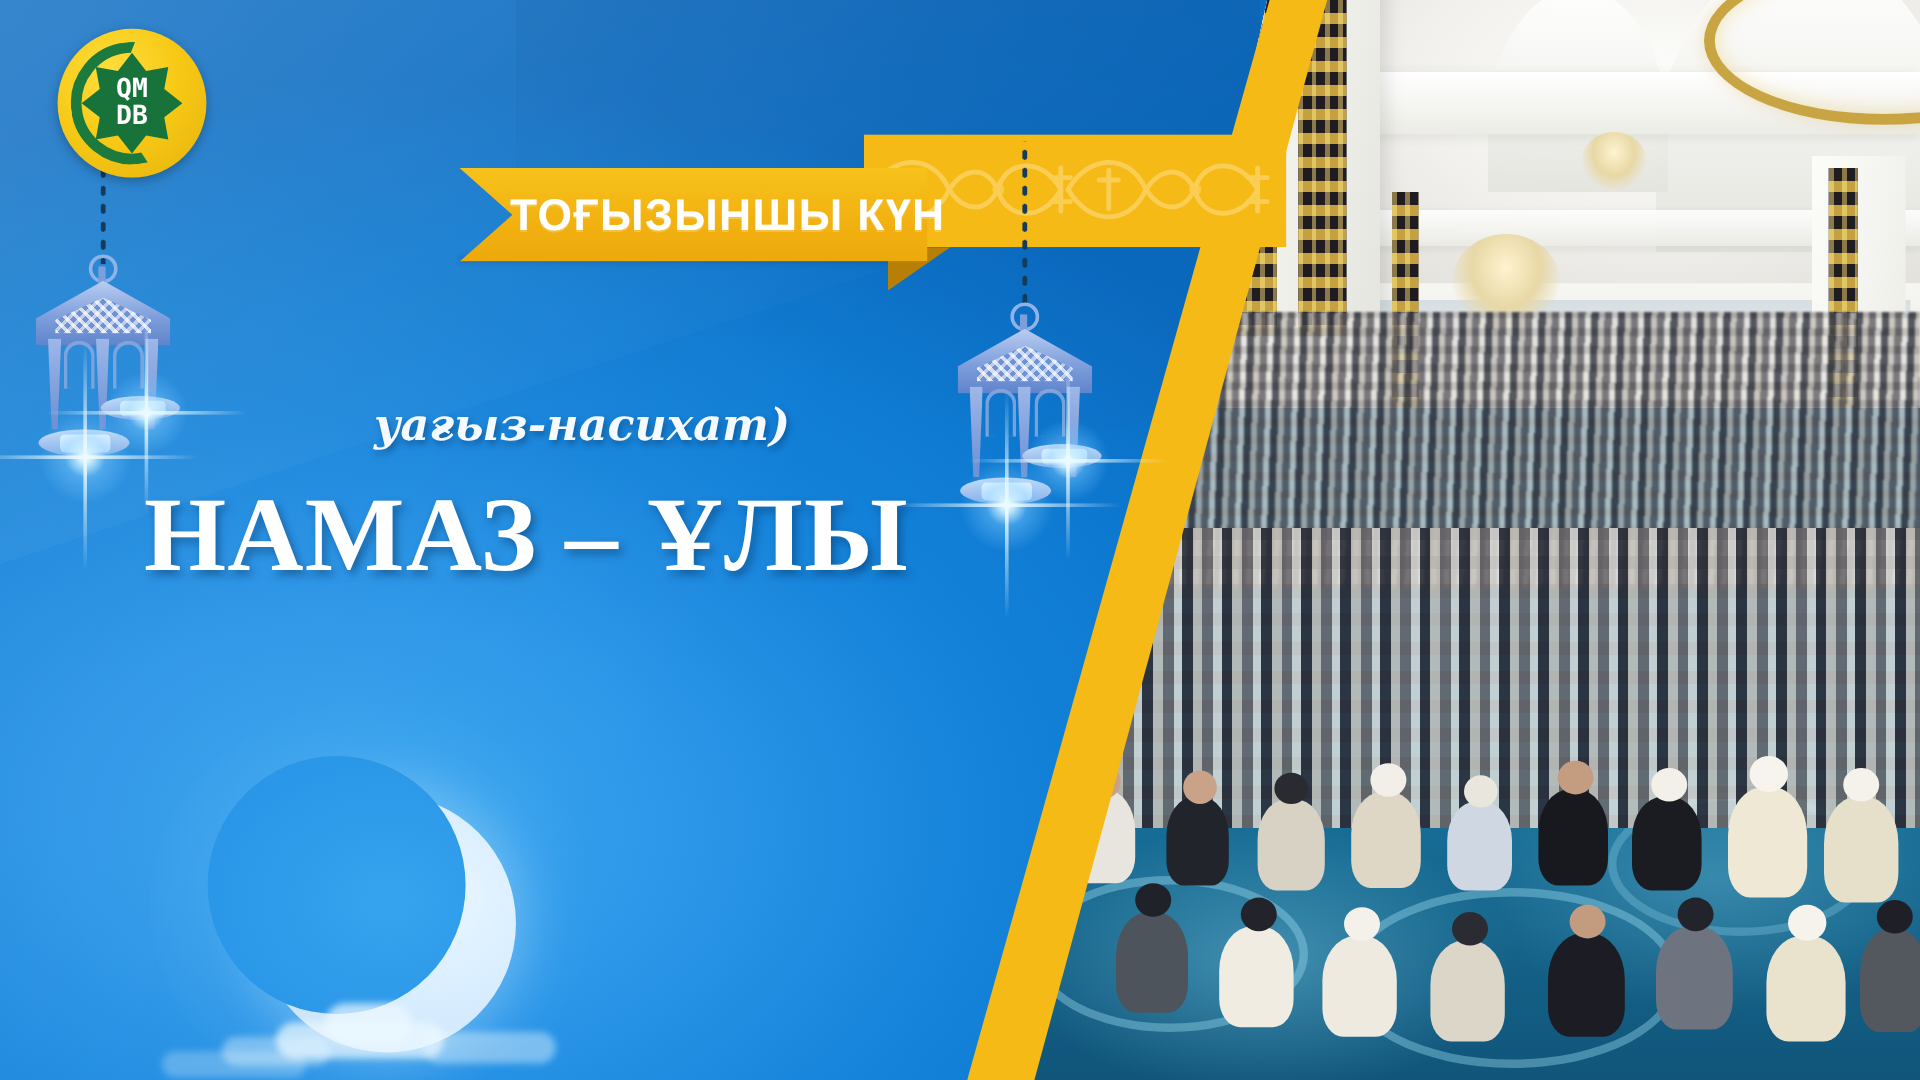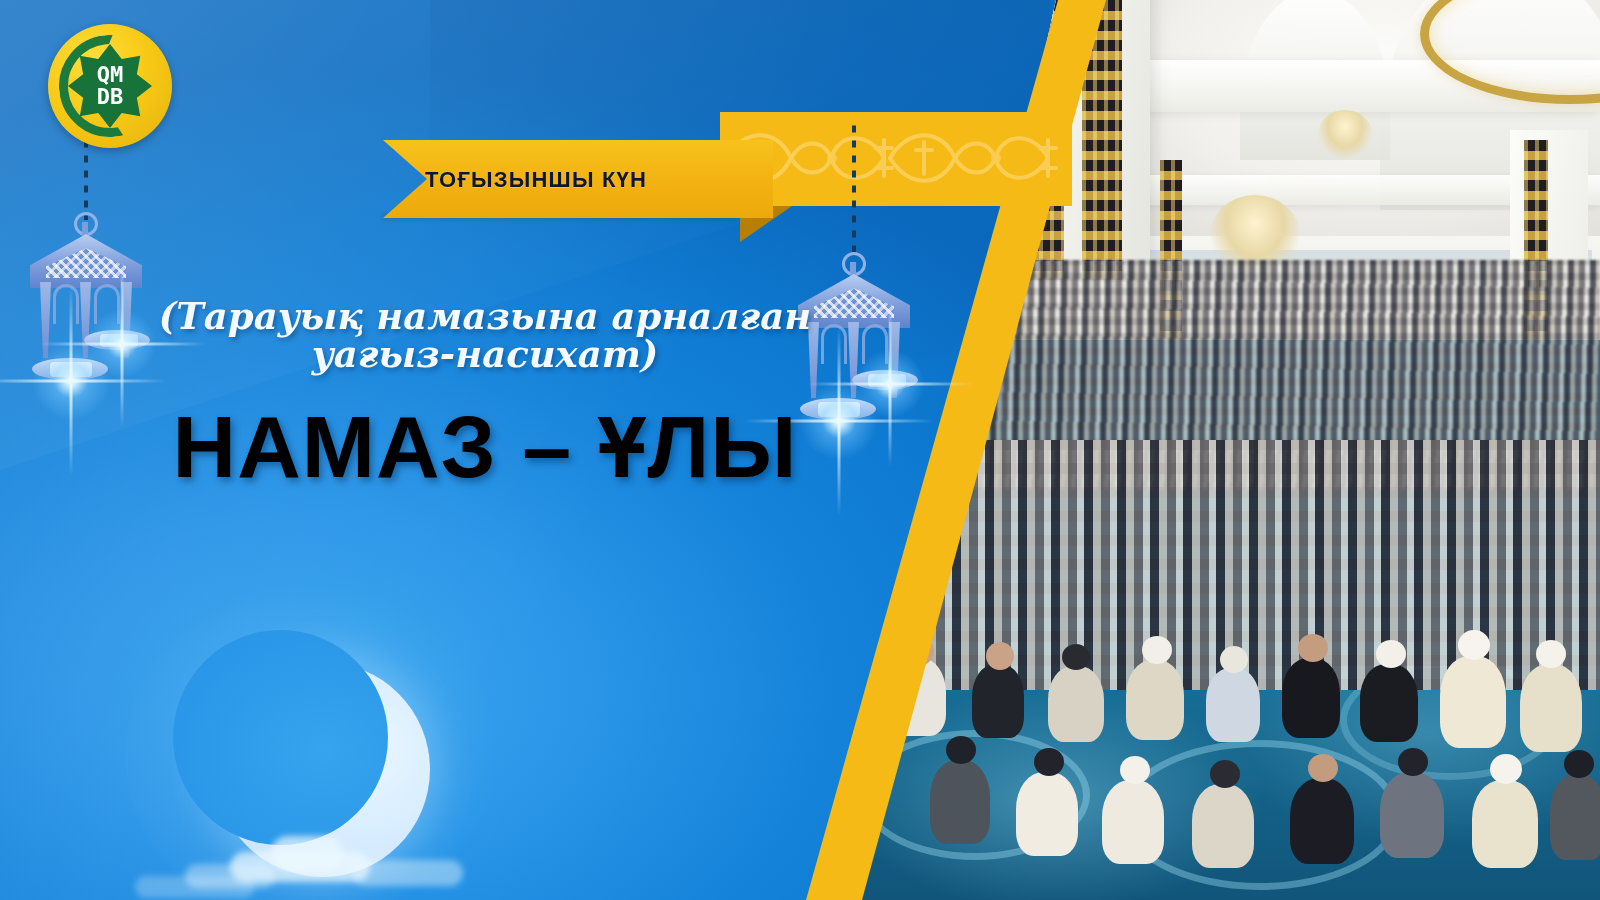--- a/index.html
+++ b/index.html
@@ -160,22 +160,22 @@
     clip-path:polygon(0 0, 390px 0, 390px 78px, 0 78px, 44px 39px);
   }
   .ribbon-tail{
     position:absolute;left:740px;top:206px;width:52px;height:36px;
     background:#B77F06;
     clip-path:polygon(0 0, 52px 0, 0 36px);
   }
   .ribbon-txt{
     position:absolute;left:425px;top:152px;width:330px;height:56px;
     display:flex;align-items:center;
-    font-size:22px;font-weight:bold;letter-spacing:1.2px;
-    color:#0f172a;
+    font-size:37px;font-weight:bold;letter-spacing:1.2px;
+    color:#ffffff;
     text-shadow:0 1px 0 rgba(255,255,255,.22);
     white-space:nowrap;
   }
   .ribbon-shadow{
     position:absolute;left:383px;top:214px;width:360px;height:7px;
     background:linear-gradient(180deg, rgba(0,0,0,.22), rgba(0,0,0,0));
     filter:blur(2px);
   }
 
   
@@ -190,25 +190,25 @@
   .title-sub{
     position:absolute;left:150px;top:298px;width:670px;
     text-align:center;
     font-family:"DejaVu Serif","Liberation Serif",serif;
     font-style:italic;font-weight:bold;
     font-size:37px;color:#F4FAFF;line-height:1.02;
     text-shadow:2px 3px 5px rgba(0,40,80,.40);
   }
   .title-big{
     position:absolute;left:120px;top:398px;width:730px;
-    text-align:center;
     font-size:88px;font-weight:bold;
-    color:#000000;line-height:1.12;
+    color:#ffffff;line-height:1.12;
     letter-spacing:1px;
     text-shadow:3px 4px 7px rgba(0,35,75,.42);
+    font-family:Liberation Serif, serif;
   }
   .title-big .ln{display:block;white-space:nowrap;}
 
   
   .logo{position:absolute;left:48px;top:24px;width:124px;height:124px;}
   .logo-disc{
     position:absolute;inset:0;border-radius:50%;
     background:radial-gradient(circle at 36% 30%, #FFDE3C 0%, #F7C915 48%, #E3B20C 100%);
     box-shadow:0 3px 9px rgba(0,0,0,.28);
   }
@@ -453,21 +453,21 @@
     </div>
     <div class="lan-base" style="left:10px;top:140px;"></div>
     <div class="lan-glass" style="left:28px;top:144px;"></div>
     <div class="lan-base" style="left:62px;top:112px;width:66px;height:20px;"></div>
     <div class="lan-glass" style="left:78px;top:116px;width:38px;height:13px;"></div>
     <div class="flare" style="left:6px;  top:120px;width:86px;height:86px;"></div>
     <div class="flare" style="left:62px; top:88px; width:76px;height:76px;"></div>
   </div>
 
   <div class="title-sub">
-    <span>(Тарауық намазына арналған</span><br>
+    <br>
     <span>уағыз-насихат)</span>
   </div>
   <div class="title-big">
     <span class="ln">НАМАЗ – ҰЛЫ</span>
   </div>
 
   <div class="logo">
     <div class="logo-disc"></div>
     <div class="logo-cres"></div>
     <div class="logo-star"></div>

